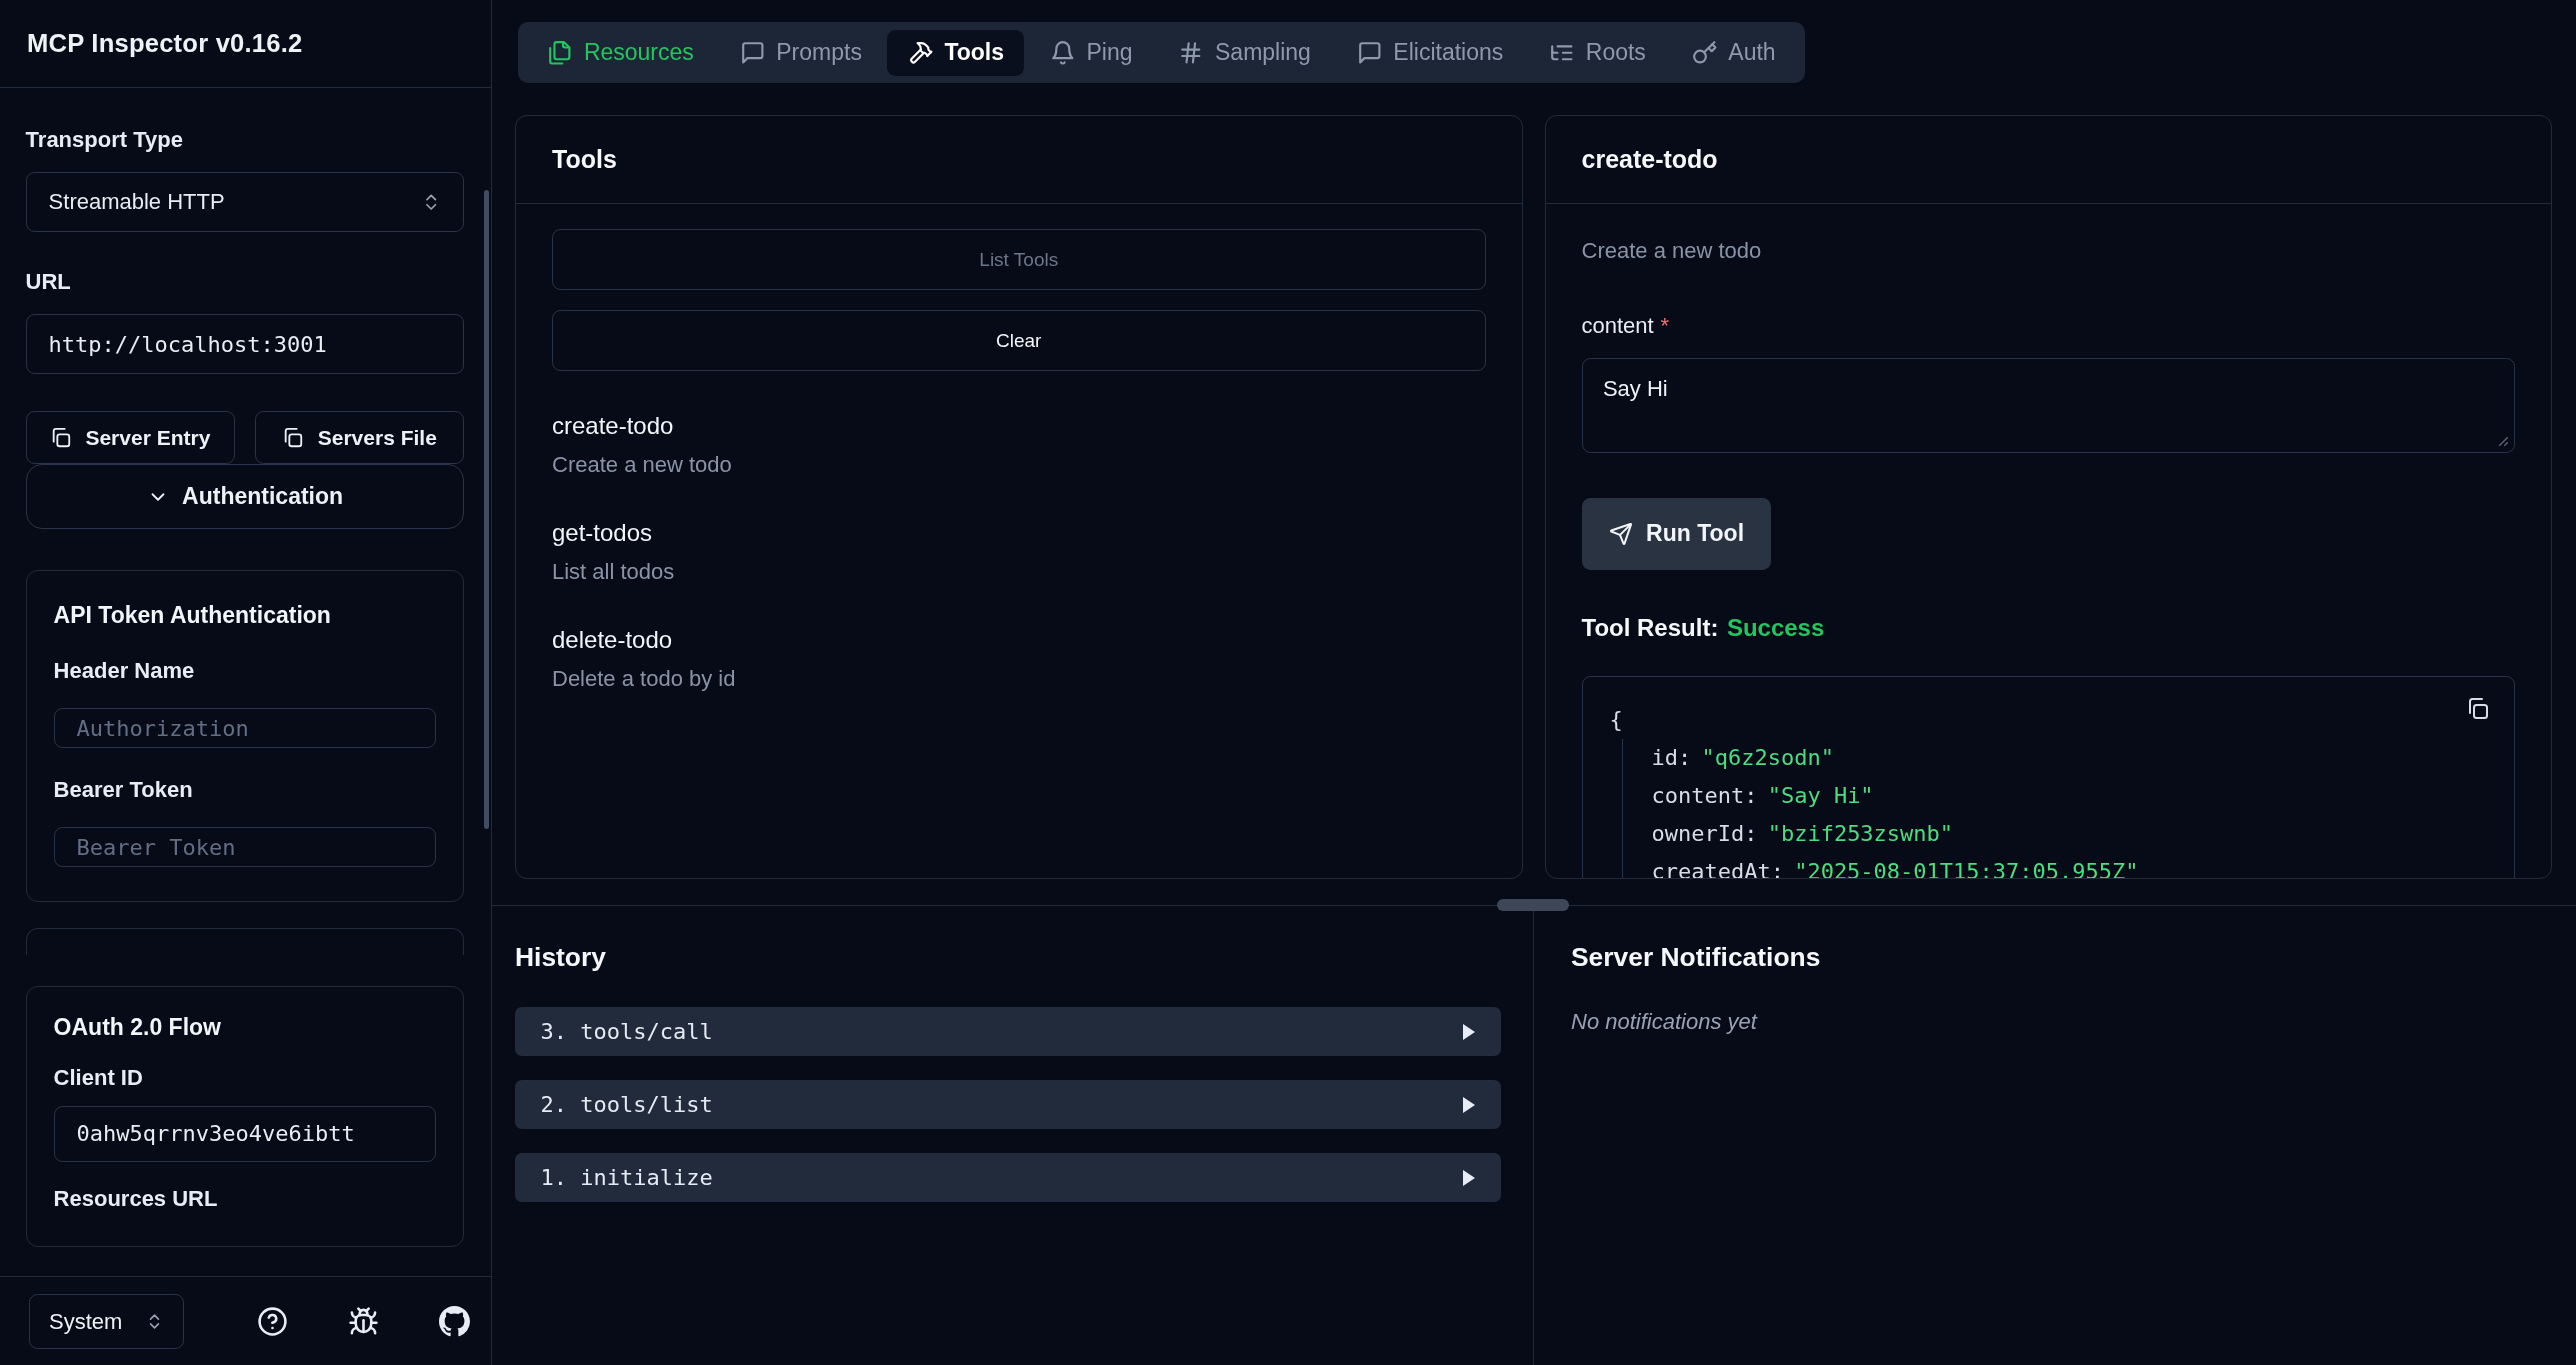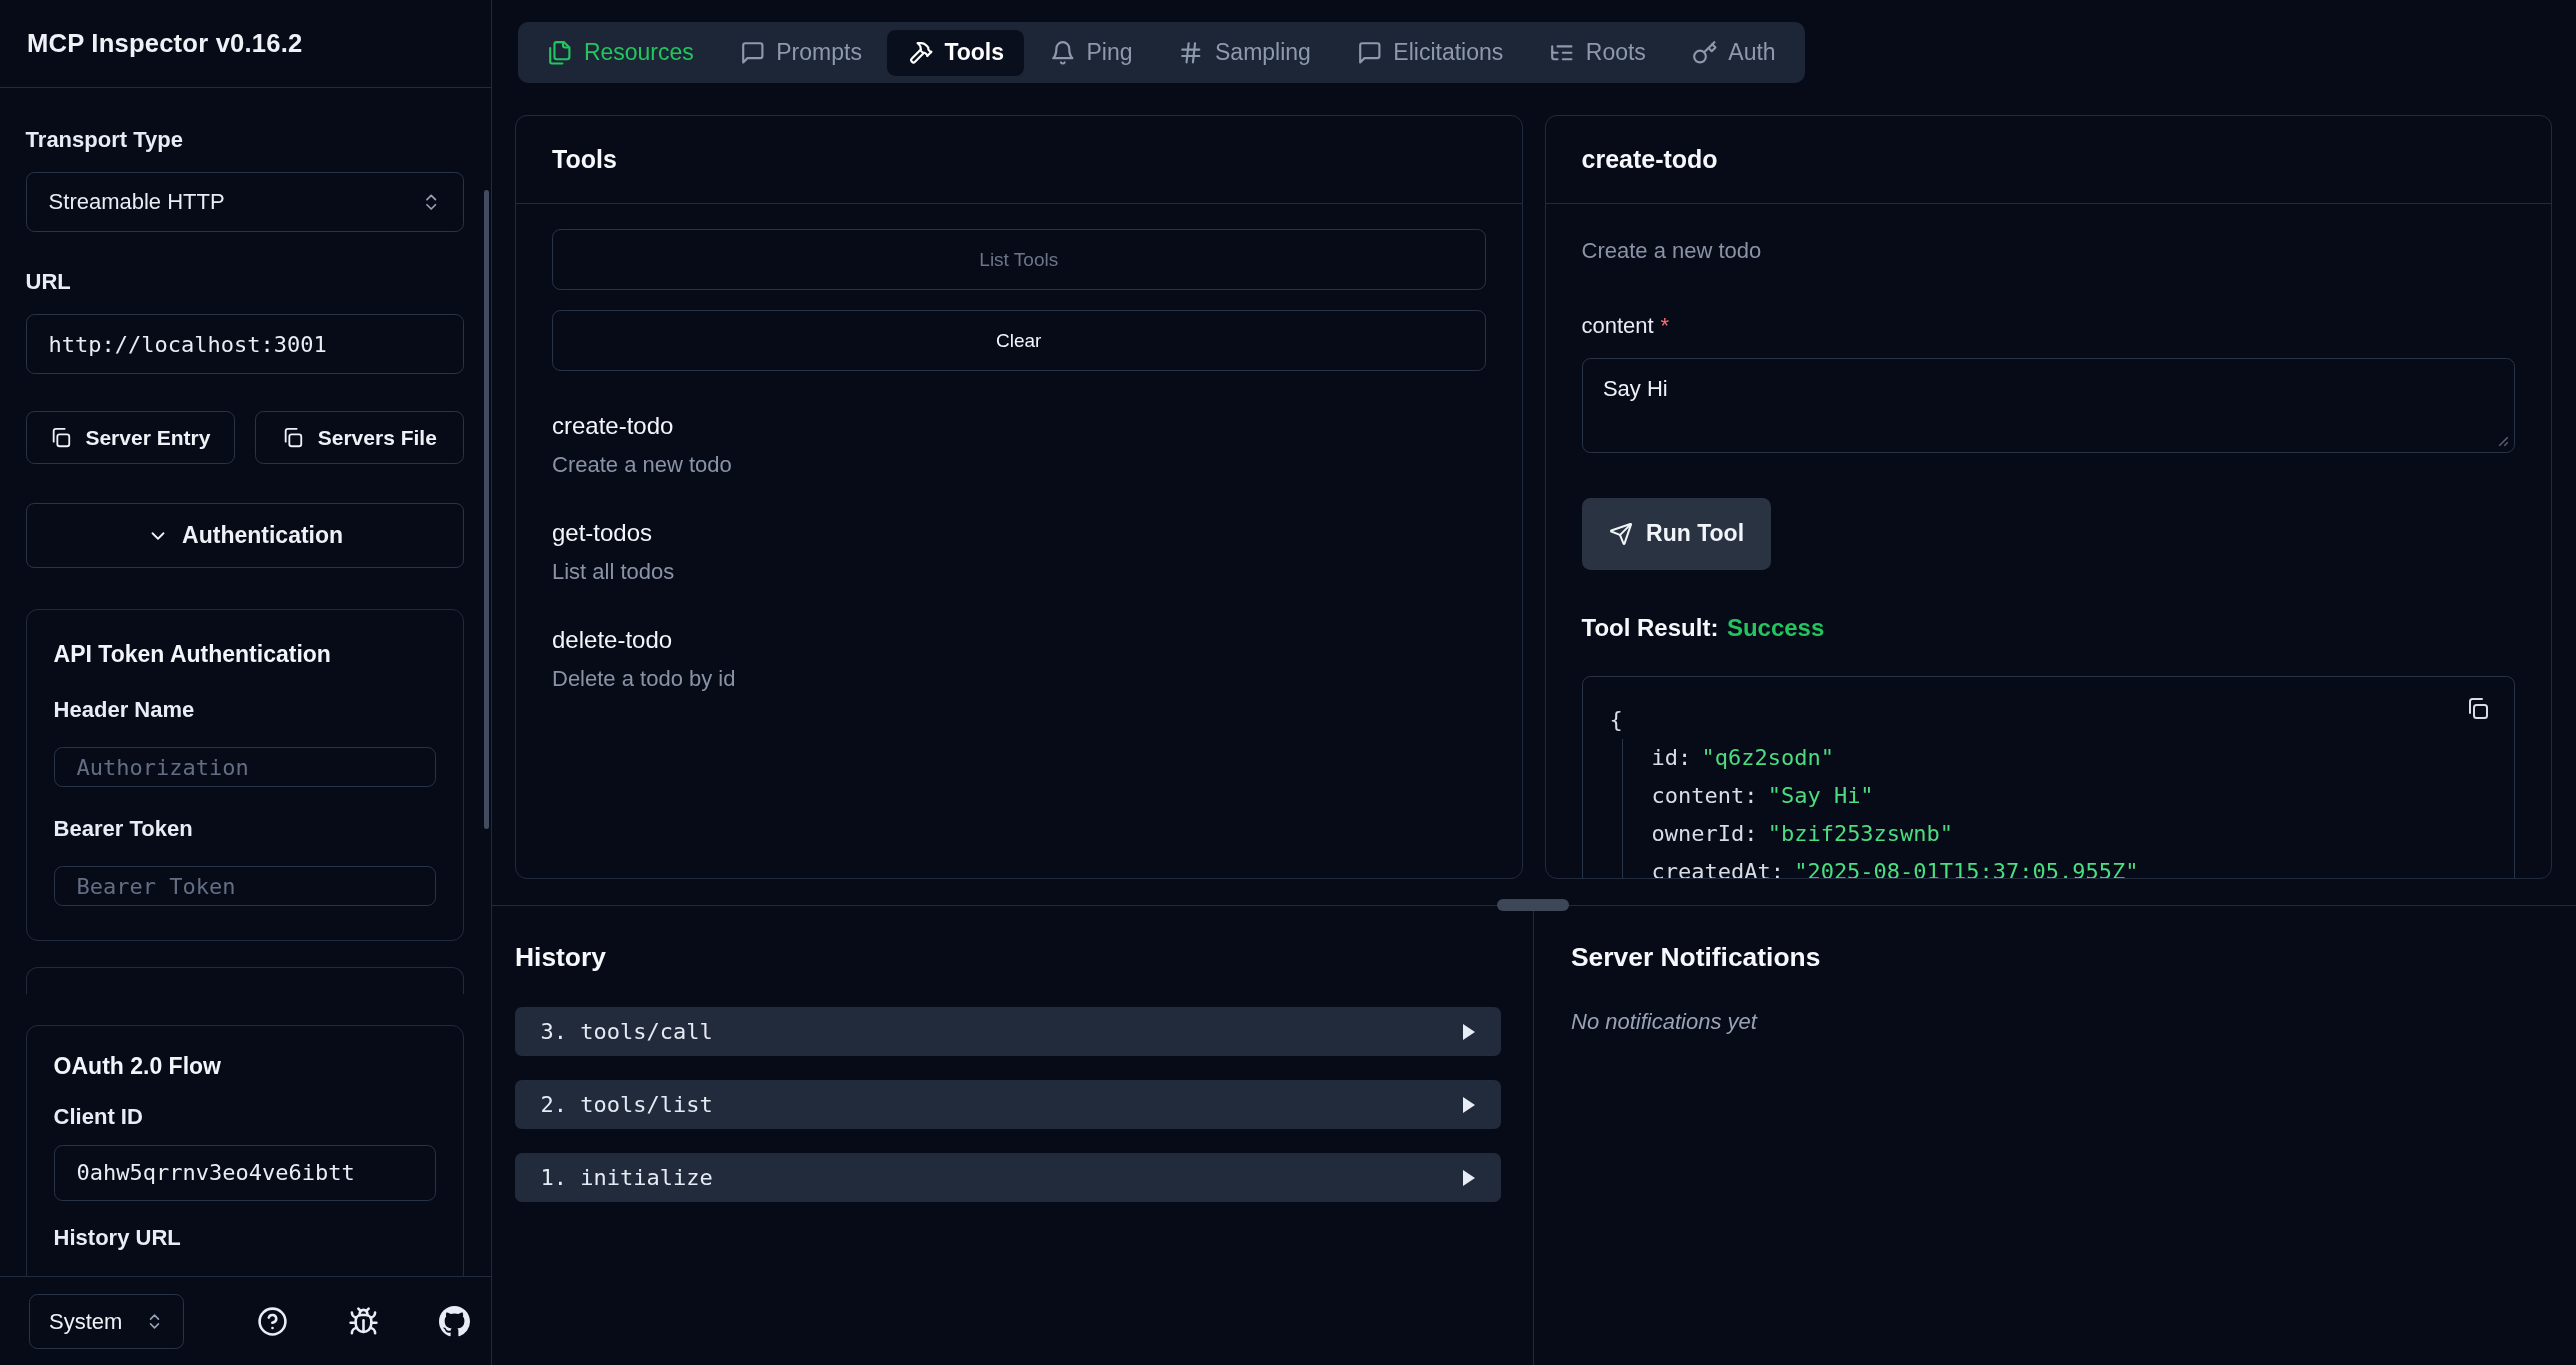--- a/index.html
+++ b/index.html
@@ -45,22 +45,22 @@
   .text-input input::placeholder { color: #636e84; }
   .sb-section { margin-top: 37px; }
   .btn-row { display: flex; gap: 20.4px; margin-top: 37px; }
   .ghost-btn {
     flex: 1; height: 53px; border: 0.9px solid #2a3447; border-radius: 8.5px;
     background: transparent; color: #eef2f7; font-size: 21px; font-weight: 600;
     display: flex; align-items: center; justify-content: center; gap: 13.6px; cursor: pointer;
     font-family: "Liberation Sans", sans-serif;
   }
   .collapse-btn {
-    width: 100%; height: 65px; margin-top: 39px;
-    border: 0.9px solid #2a3447; border-radius: 8px; background: transparent;
+    width: 100%; height: 65px; 
+    border: 0.9px solid #2a3447; border-radius: 16px; background: transparent;
     color: #eef2f7; font-size: 23px; font-weight: 600;
     display: flex; align-items: center; justify-content: center; gap: 13.6px; cursor: pointer;
     font-family: "Liberation Sans", sans-serif;
   }
   .side-card {
     border: 0.9px solid #222b3c; border-radius: 12px;
     margin-top: 41px; padding: 31px 27px 34px 27px;
   }
   .side-card h3 { font-size: 23px; font-weight: bold; color: #f2f5fa; }
   .side-card .field-label { margin-top: 29px; margin-bottom: 0; font-weight: 600; }
@@ -250,21 +250,21 @@
     </div>
 
     <div class="sliver-card"></div>
 
     <div class="side-card oauth-card">
       <h3>OAuth 2.0 Flow</h3>
       <span class="field-label">Client ID</span>
       <div class="text-input">
         <input type="text" value="0ahw5qrrnv3eo4ve6ibtt" style="">
       </div>
-      <span class="field-label">History URL</span>
+      <span class="field-label">Resources URL</span>
 
     </div>
 
     <div class="scroll-thumb"></div>
   </div>
 
   <div class="sidebar-footer">
     <div class="theme-select">
       <span>System</span>
       <span>

